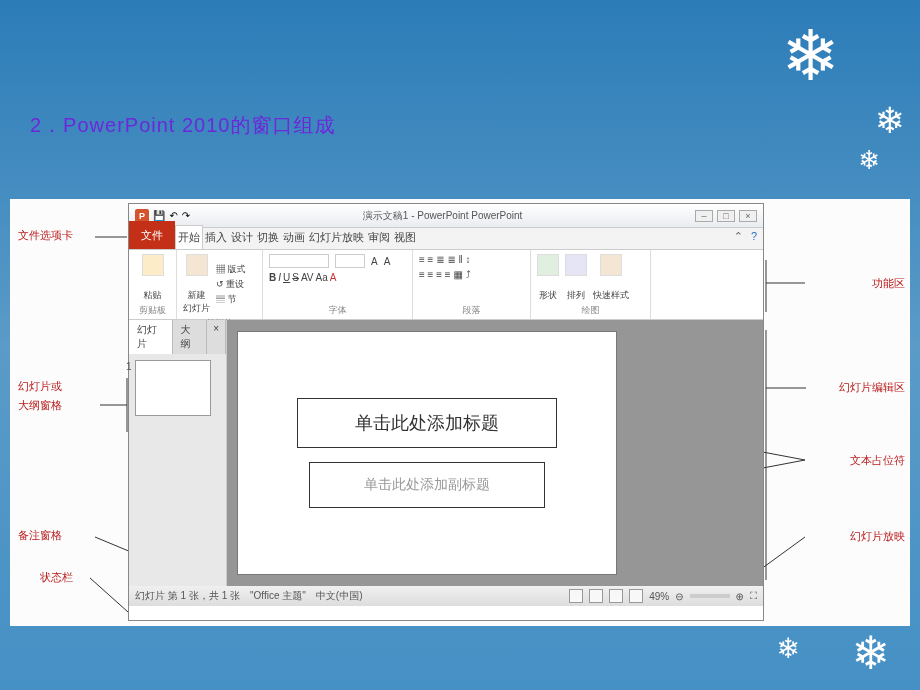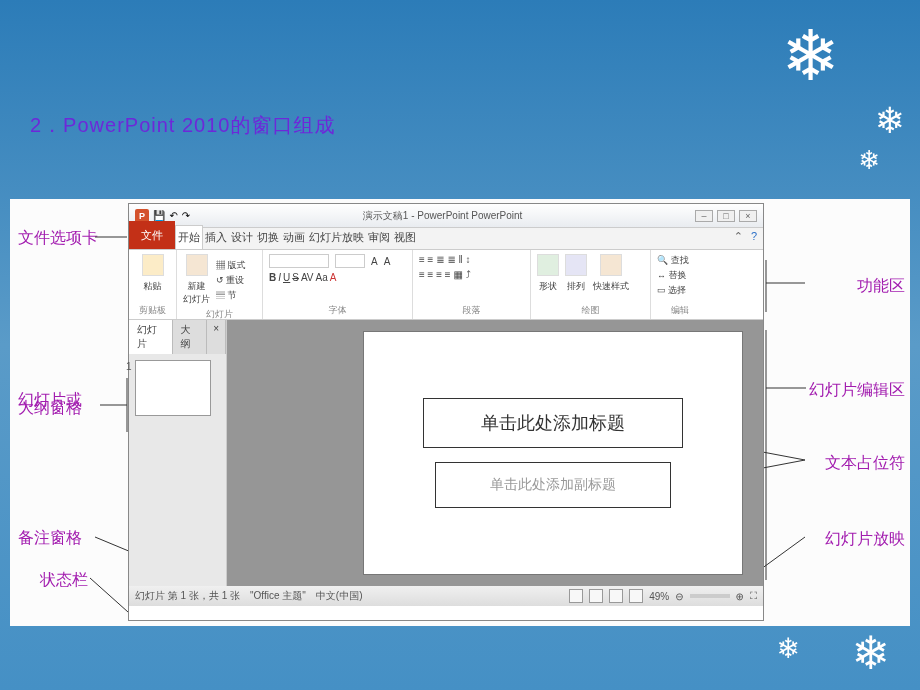--- a/index.html
+++ b/index.html
@@ -1,51 +1,51 @@
 <!DOCTYPE html>
 <html><head>
 <meta charset="utf-8">
 <style>
 *{margin:0;padding:0;box-sizing:border-box;font-family:"SimSun","Microsoft YaHei",sans-serif}
 body{width:920px;height:690px;background:linear-gradient(180deg,#2c7cb8 0%,#5a9bc8 50%,#4590c5 100%);position:relative;overflow:hidden}
 .snow{position:absolute;color:#fff;pointer-events:none}
 .title{position:absolute;left:30px;top:112px;color:#6d28d9;font-size:20px;letter-spacing:1px}
 .diagram{position:absolute;left:10px;top:199px;width:900px;height:427px;background:#fcfcfc}
-.lbl{position:absolute;font-size:16px;color:#a21caf;white-space:nowrap}
+.lbl{position:absolute;font-size:11px;color:#b91c1c;white-space:nowrap}
 .lbl-l{left:18px}
 .lbl-r{right:15px}
 .ppt{position:absolute;left:128px;top:203px;width:636px;height:418px;border:1px solid #888;background:#fff}
 .titlebar{height:24px;background:linear-gradient(#fff,#e9ecf0);border-bottom:1px solid #ccc;display:flex;align-items:center;font-size:10px}
 .qa{display:flex;align-items:center;gap:4px;padding:0 6px}
 .pp-icon{width:14px;height:14px;background:#d4522c;border-radius:2px;display:flex;align-items:center;justify-content:center;color:#fff;font-size:9px;font-weight:bold}
 .t-txt{flex:1;text-align:center;color:#555}
 .winbtns{display:flex;gap:4px;padding:0 6px}
 .wbtn{width:18px;height:12px;border:1px solid #aaa;background:#f0f0f0;font-size:9px;display:flex;align-items:center;justify-content:center;color:#666}
 .tabbar{height:22px;background:#f3f3f3;border-bottom:1px solid #ccc;display:flex;align-items:flex-end;font-size:11px;position:relative}
 .file-tab{background:#c33017;color:#fff;padding:14px 12px;height:22px;display:flex;align-items:center}
 .tab{padding:4px 2px;color:#444;cursor:pointer}
 .tab.active{background:#fff;border:1px solid #ccc;border-bottom:none}
 .helpicons{position:absolute;right:6px;top:2px;display:flex;gap:8px;font-size:11px;color:#666}
 .ribbon{height:70px;background:#fff;border-bottom:1px solid #ccc;display:flex}
 .rgrp{border-right:1px solid #ddd;padding:4px 6px 2px;display:flex;flex-direction:column;justify-content:space-between}
 .rgrp-lbl{font-size:9px;color:#888;text-align:center;padding-top:2px}
-.ritem{display:flex;flex-direction:column;align-items:center;font-size:9px;color:#444;gap:4px}
+.ritem{display:flex;flex-direction:column;align-items:center;font-size:9px;color:#444;gap:13px}
 .ricon{width:22px;height:22px;background:#f5e6d3;border:1px solid #ddd}
 .rrow{display:flex;gap:6px;align-items:center}
 .rcol{display:flex;flex-direction:column;gap:2px;font-size:9px;color:#444}
 .main{display:flex;height:266px}
 .leftpane{width:98px;background:#e8e8e8;border-right:1px solid #ccc;display:flex;flex-direction:column}
 .ltabs{display:flex;font-size:10px;background:#ddd}
 .ltab{padding:3px 8px;border-right:1px solid #bbb;color:#444}
 .ltab.active{background:#fff}
 .ltab.x{margin-left:auto;padding:3px 6px}
 .thumb-area{flex:1;padding:6px;background:#e8e8e8}
 .thumb{width:76px;height:56px;background:#fff;border:1px solid #999;position:relative}
 .thumb-num{position:absolute;left:-10px;top:0;font-size:10px;color:#555}
-.editarea{flex:1;background:#969696;display:flex;align-items:center;justify-content:flex-end;padding:20px;position:relative}
+.editarea{flex:1;background:#969696;display:flex;align-items:center;justify-content:flex-start;padding:10px;position:relative}
 .slide{width:380px;height:244px;background:#fff;border:1px solid #777;display:flex;flex-direction:column;align-items:center;justify-content:center;gap:14px}
 .ttl-box{width:260px;height:50px;border:1px solid #333;display:flex;align-items:center;justify-content:center;font-size:18px;color:#333}
 .sub-box{width:236px;height:46px;border:1px solid #333;display:flex;align-items:center;justify-content:center;font-size:14px;color:#999}
 .notes{height:22px;background:#fff;border-top:1px solid #ccc;border-bottom:1px solid #ccc;padding:3px 8px;font-size:11px;color:#888}
 .status{height:20px;background:linear-gradient(#f0f0f0,#ddd);display:flex;align-items:center;font-size:10px;color:#555;padding:0 6px;gap:10px}
 .status-r{margin-left:auto;display:flex;align-items:center;gap:6px}
 .vbtn{width:14px;height:14px;border:1px solid #999;background:#f8f8f8}
 svg.leader{position:absolute;pointer-events:none;overflow:visible}
 </style>
 </head>
@@ -55,21 +55,21 @@
 <span class="snow" style="right:15px;top:100px;font-size:36px">❄</span>
 <span class="snow" style="right:40px;top:145px;font-size:26px">❄</span>
 <span class="snow" style="right:30px;bottom:10px;font-size:46px">❄</span>
 <span class="snow" style="right:120px;bottom:25px;font-size:28px">❄</span>
 
 <div class="title">2．PowerPoint 2010的窗口组成</div>
 
 <div class="diagram"></div>
 
 <div class="lbl lbl-l" style="top:228px">文件选项卡</div>
-<div class="lbl lbl-l" style="top:390px">幻灯片或</div>
+<div class="lbl lbl-l" style="top:379px">幻灯片或</div>
 <div class="lbl lbl-l" style="top:398px">大纲窗格</div>
 <div class="lbl lbl-l" style="top:528px">备注窗格</div>
 <div class="lbl" style="left:40px;top:570px">状态栏</div>
 <div class="lbl lbl-r" style="top:276px">功能区</div>
 <div class="lbl lbl-r" style="top:380px">幻灯片编辑区</div>
 <div class="lbl lbl-r" style="top:453px">文本占位符</div>
 <div class="lbl lbl-r" style="top:529px">幻灯片放映</div>
 
 <svg class="leader" style="left:0;top:0;width:920px;height:690px">
   <line x1="95" y1="237" x2="127" y2="237" stroke="#333" stroke-width="1"></line>
@@ -176,28 +176,20 @@
             <div class="ricon" style="background:#e5e5f5"></div>
             <span>排列</span>
           </div>
         <div class="ritem">
             <div class="ricon"></div>
             <span>快速样式</span>
           </div>
       </div>
       <div class="rgrp-lbl">绘图</div>
     </div>
-    <div class="rgrp" style="width:58px;border-right:none">
-      <div class="rcol">
-        <span>🔍 <span>查找</span></span>
-        <span>↔ <span>替换</span></span>
-        <span>▭ <span>选择</span></span>
-      </div>
-      <div class="rgrp-lbl">编辑</div>
-    </div>
   </div>
   <div class="main">
     <div class="leftpane">
       <div class="ltabs">
         <div class="ltab active">幻灯片</div>
         <div class="ltab">大纲</div>
         <div class="ltab x">×</div>
       </div>
       <div class="thumb-area">
         <div class="thumb">

